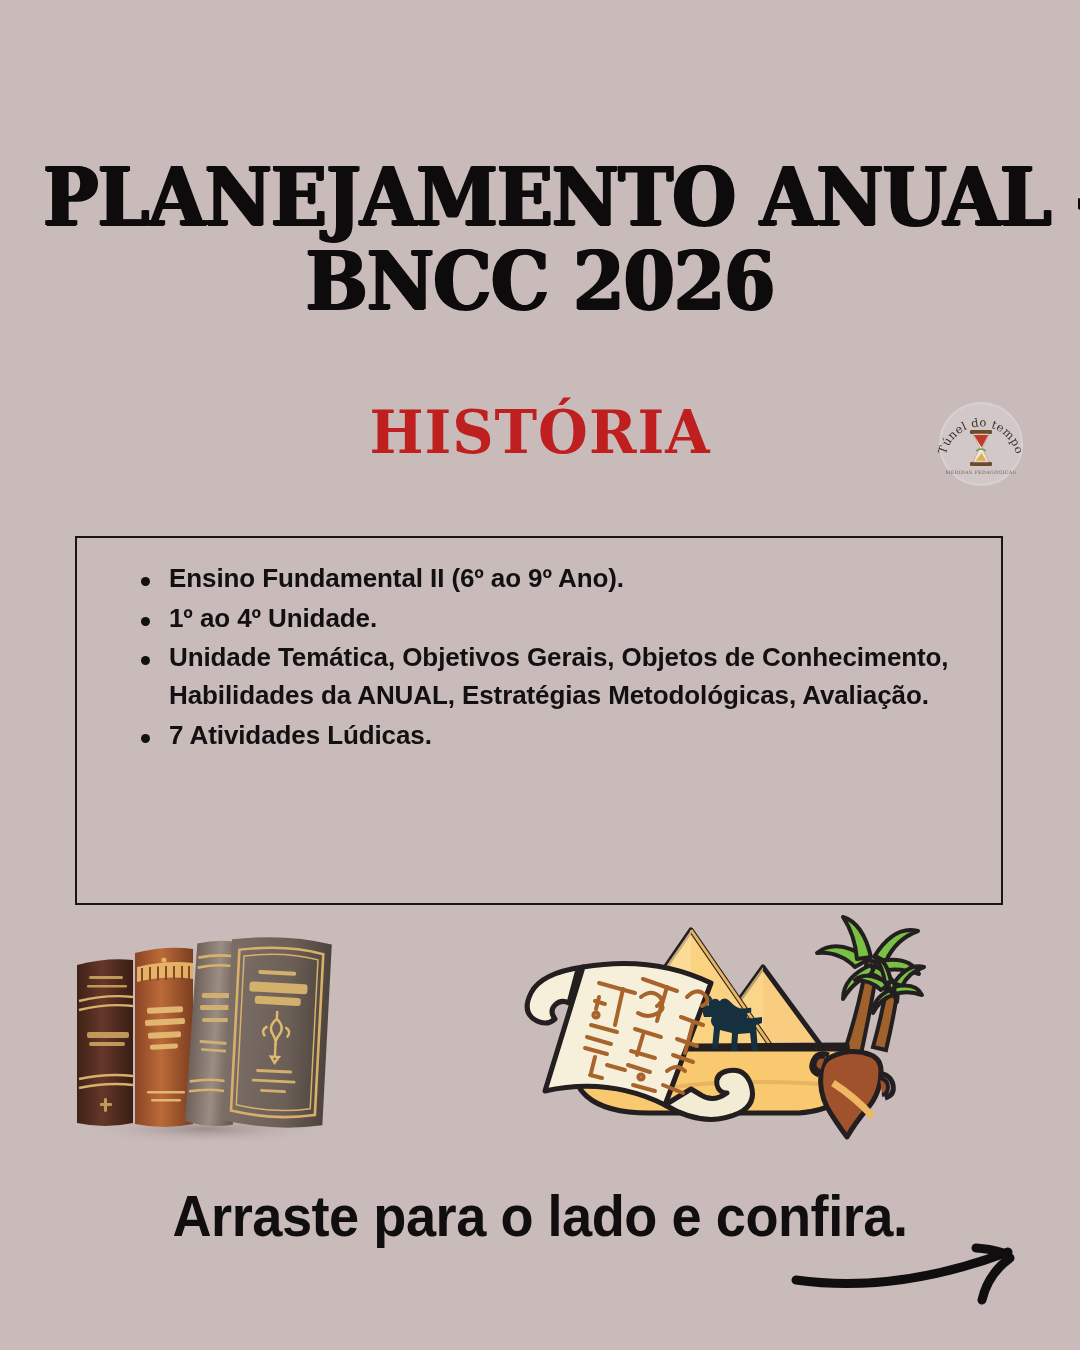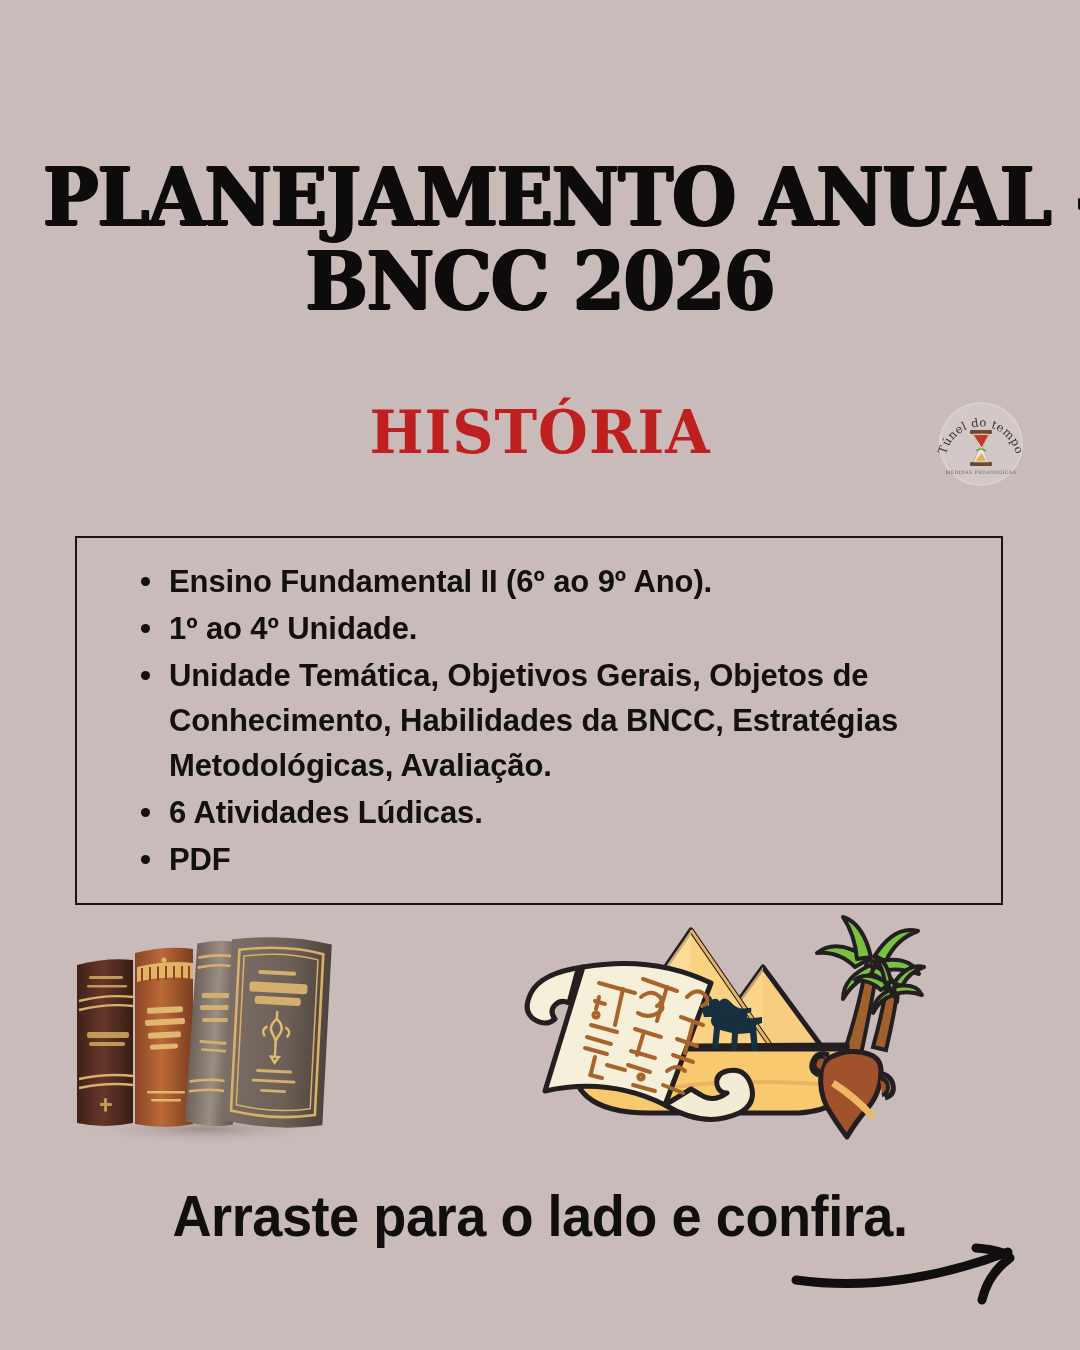--- a/index.html
+++ b/index.html
@@ -114,21 +114,21 @@
   }
   .bullet-list {
     margin: 0;
     padding: 22px 24px 0 62px;
     list-style: none;
   }
   .bullet-list li {
     position: relative;
     font-family: "Liberation Sans", sans-serif;
     font-weight: 700;
-    font-size: 31px;
+    font-size: 26px;
     line-height: 1.45;
     color: #121010;
     letter-spacing: -0.1px;
     margin-bottom: 2px;
     padding-left: 30px;
   }
   .bullet-list li::before {
     content: "";
     position: absolute;
     left: 2px;
@@ -211,23 +211,22 @@
         <path d="M9 22 q5 -4 10 0" fill="none" stroke="#6e9c4a" stroke-width="1.4"></path>
       </svg>
     </div>
     <div class="logo-sub">MEDIDAS PEDAGÓGICAS</div>
   </div>
 
   <div class="bullet-box">
     <ul class="bullet-list">
       <li>Ensino Fundamental II (6º ao 9º Ano).</li>
       <li>1º ao 4º Unidade.</li>
-      <li>Unidade Temática, Objetivos Gerais, Objetos de Conhecimento, Habilidades da BNCC, Estratégias Metodológicas, Avaliação.</li>
-      <li>6 Atividades Lúdicas.</li>
-      <li>PDF</li>
+      <li>Unidade Temática, Objetivos Gerais, Objetos de Conhecimento, Habilidades da ANUAL, Estratégias Metodológicas, Avaliação.</li>
+      <li>7 Atividades Lúdicas.</li>
     </ul>
   </div>
 
   <div class="books">
     <svg viewBox="0 0 300 238" xmlns="http://www.w3.org/2000/svg">
       <defs>
         <linearGradient id="bk1" x1="0" y1="0" x2="1" y2="0">
           <stop offset="0%" stop-color="#3f2117"></stop>
           <stop offset="45%" stop-color="#65372a"></stop>
           <stop offset="100%" stop-color="#3a1d14"></stop>

